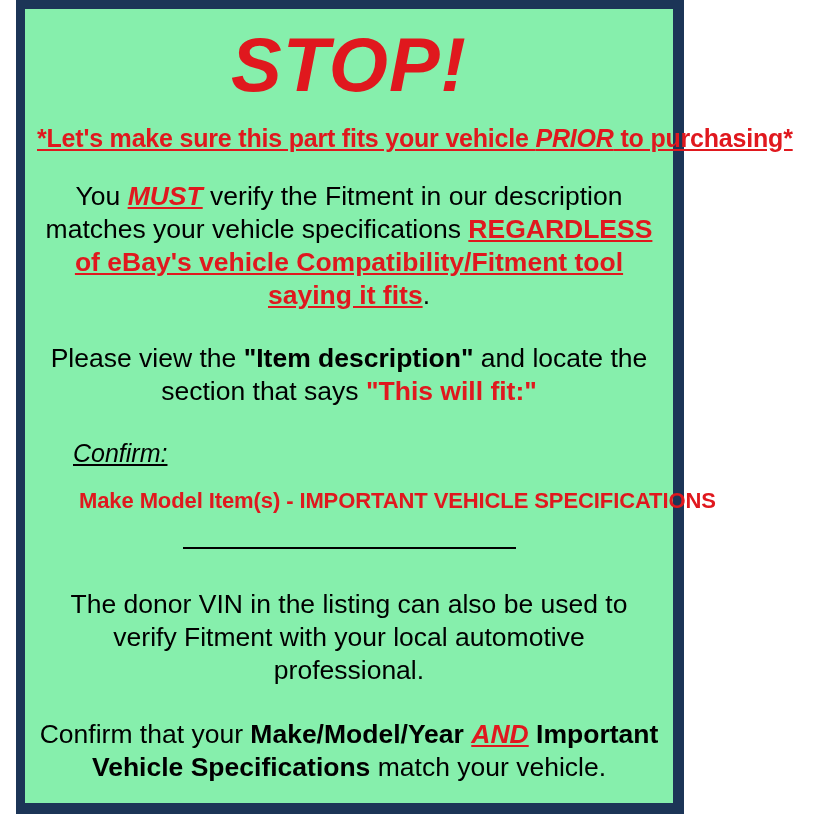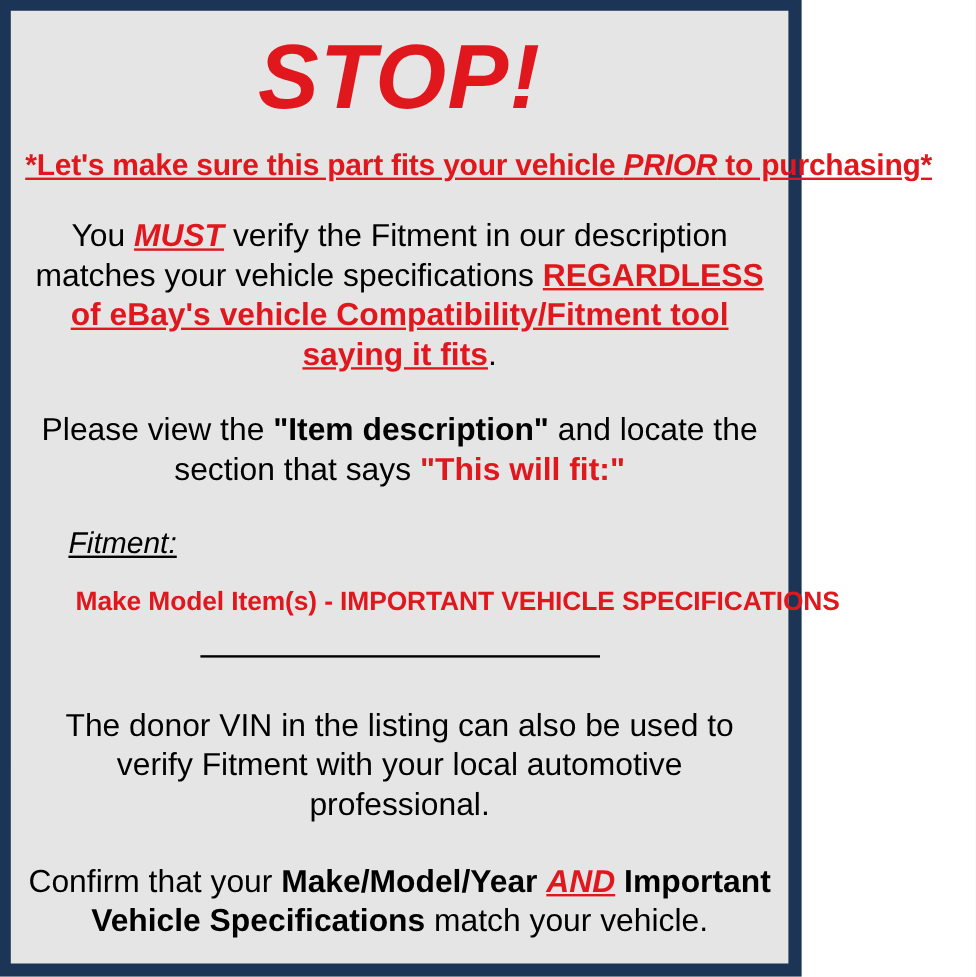--- a/index.html
+++ b/index.html
@@ -12,25 +12,26 @@
     height: 814px;
     overflow: hidden;
     font-family: "Liberation Sans", sans-serif;
   }
 
   
   .notice-frame {
     box-sizing: border-box;
     width: 668px;
     height: 814px;
-    background: #e5e5e5;
+    background: #86efac;
     border: 9px solid #1c3557;
     border-right-width: 11px;
     border-bottom-width: 11px;
     position: relative;
+    margin-left: 16px;
   }
   .notice-inner {
     box-sizing: border-box;
     width: 100%;
     height: 100%;
     padding: 0 12px;
     text-align: center;
     color: #000000;
     position: relative;
   }
@@ -145,21 +146,21 @@
 
     <h1 class="stop-title">STOP!</h1>
 
     <p class="subtitle"><span>*Let's make sure this part fits your vehicle </span><span class="i">PRIOR</span><span> to purchasing*</span></p>
 
     <p class="para para-must"><span>You </span><span class="rbiu">MUST</span><span> verify the Fitment in our description matches your vehicle specifications </span><span class="rbu">REGARDLESS of eBay's vehicle Compatibility/Fitment tool saying it fits</span><span>.</span></p>
 
     <p class="para para-view"><span>Please view the </span><span class="b">"Item description"</span><span> and locate the section that says </span><span class="rb">"This will fit:"</span></p>
 
     <div class="example-block">
-      <p class="example-label">Fitment:</p>
+      <p class="example-label">Confirm:</p>
       <p class="example-spec">Make Model Item(s) - IMPORTANT VEHICLE SPECIFICATIONS</p>
     </div>
 
     <div class="divider-wrap">
       <span class="divider-rule"></span>
     </div>
 
     <p class="para para-vin">The donor VIN in the listing can also be used to verify Fitment with your local automotive professional.</p>
 
     <p class="para para-confirm"><span>Confirm that your </span><span class="b">Make/Model/Year</span><span> </span><span class="rbiu">AND</span><span> </span><span class="b">Important Vehicle Specifications</span><span> match your vehicle.</span></p>

